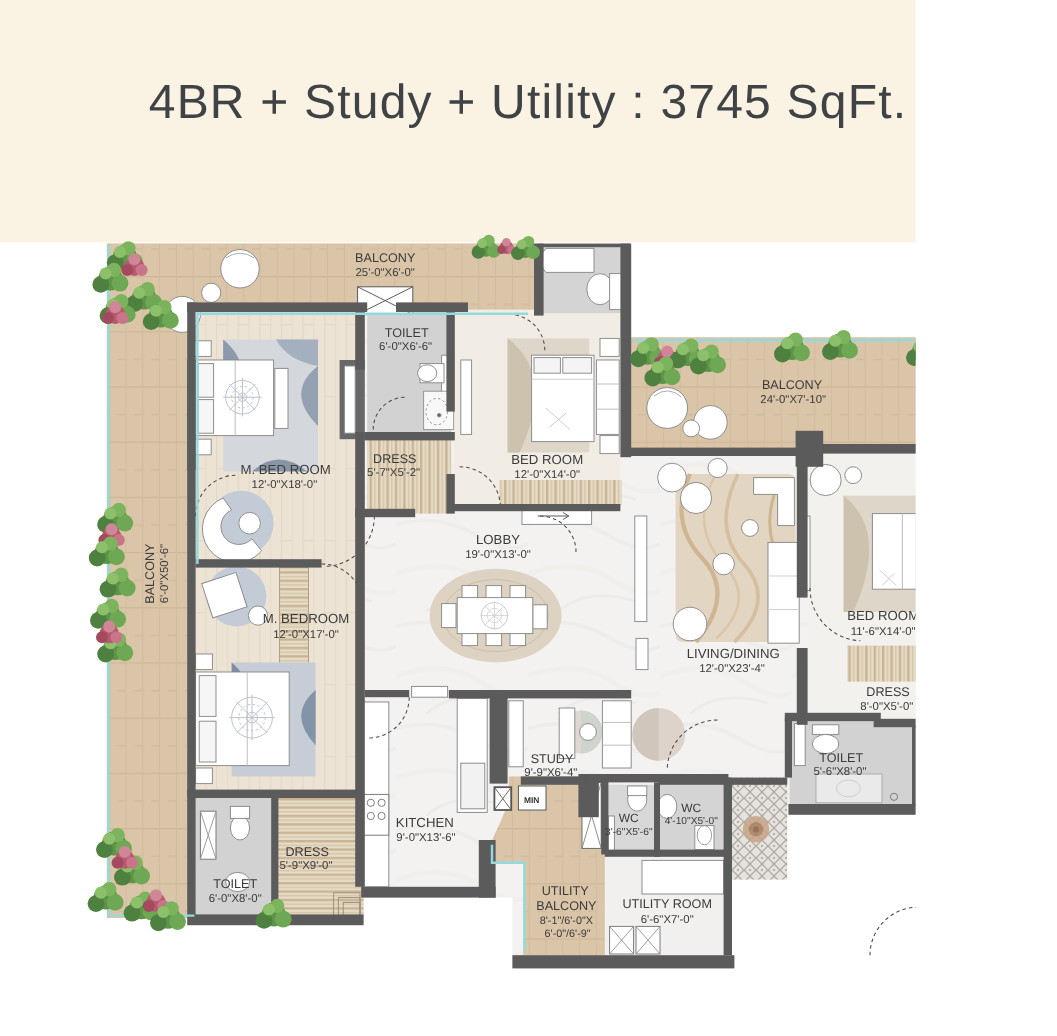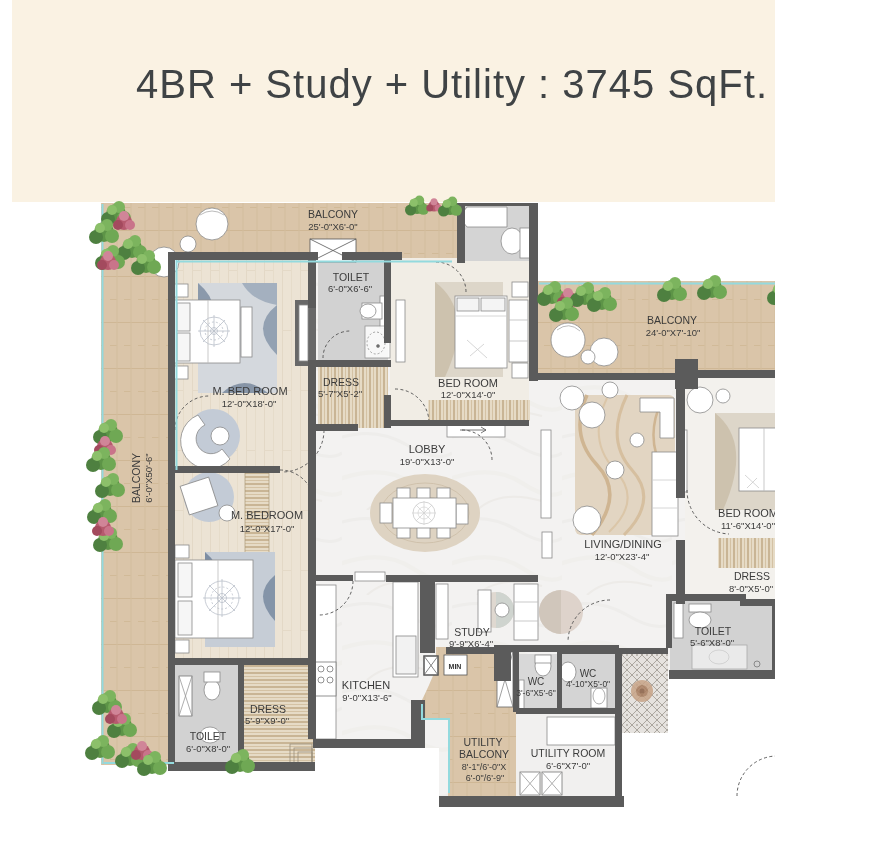--- a/index.html
+++ b/index.html
@@ -1,16 +1,16 @@
 <!DOCTYPE html>
 <html><head>
 <meta charset="utf-8">
 <style>
 html,body{margin:0;padding:0;background:#ffffff;}
-#stage{position:relative;width:763px;height:863px;overflow:hidden;font-family:"Liberation Sans",sans-serif;padding-left:12px;}
+#stage{position:relative;width:763px;height:863px;overflow:hidden;font-family:"Liberation Sans",sans-serif;}
 </style>
 </head>
 <body>
 <div id="stage">
 <svg width="881" height="863" viewBox="0 0 881 863" xmlns="http://www.w3.org/2000/svg">
 <defs>
 <pattern id="woodT" width="14" height="46" patternUnits="userSpaceOnUse">
   <rect width="14" height="46" fill="#dac5a9"></rect>
   <rect x="0" y="0" width="14" height="1" fill="#cfb795"></rect>
   <rect x="6.5" y="0" width="1" height="46" fill="#d3bd9d"></rect>

